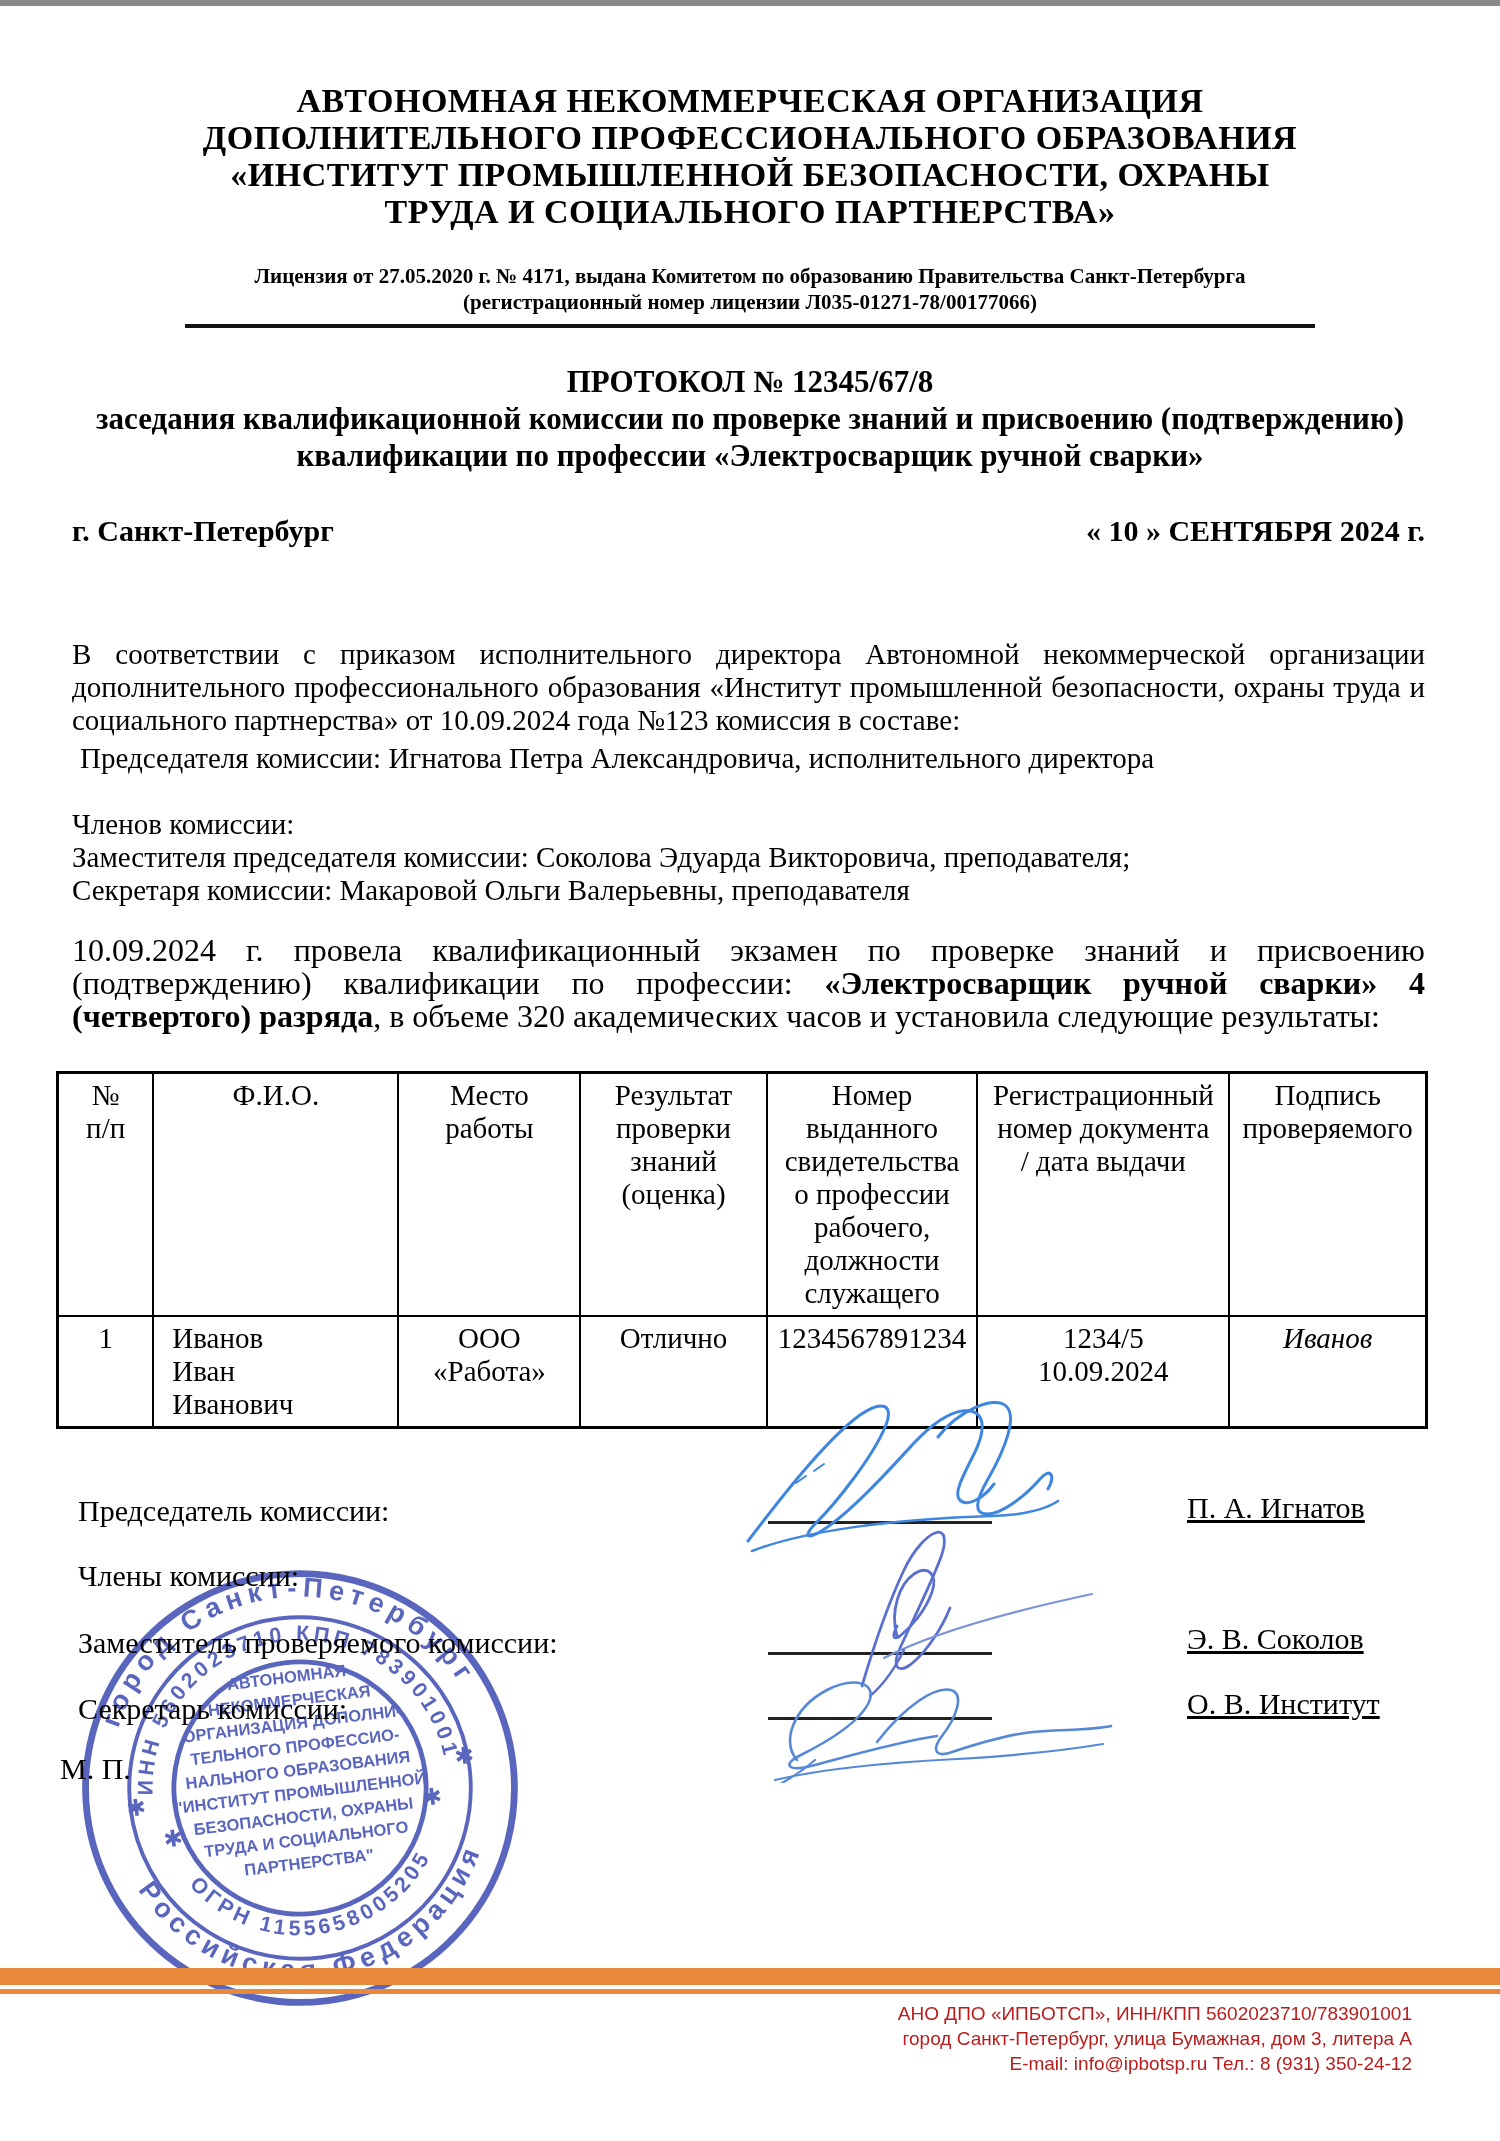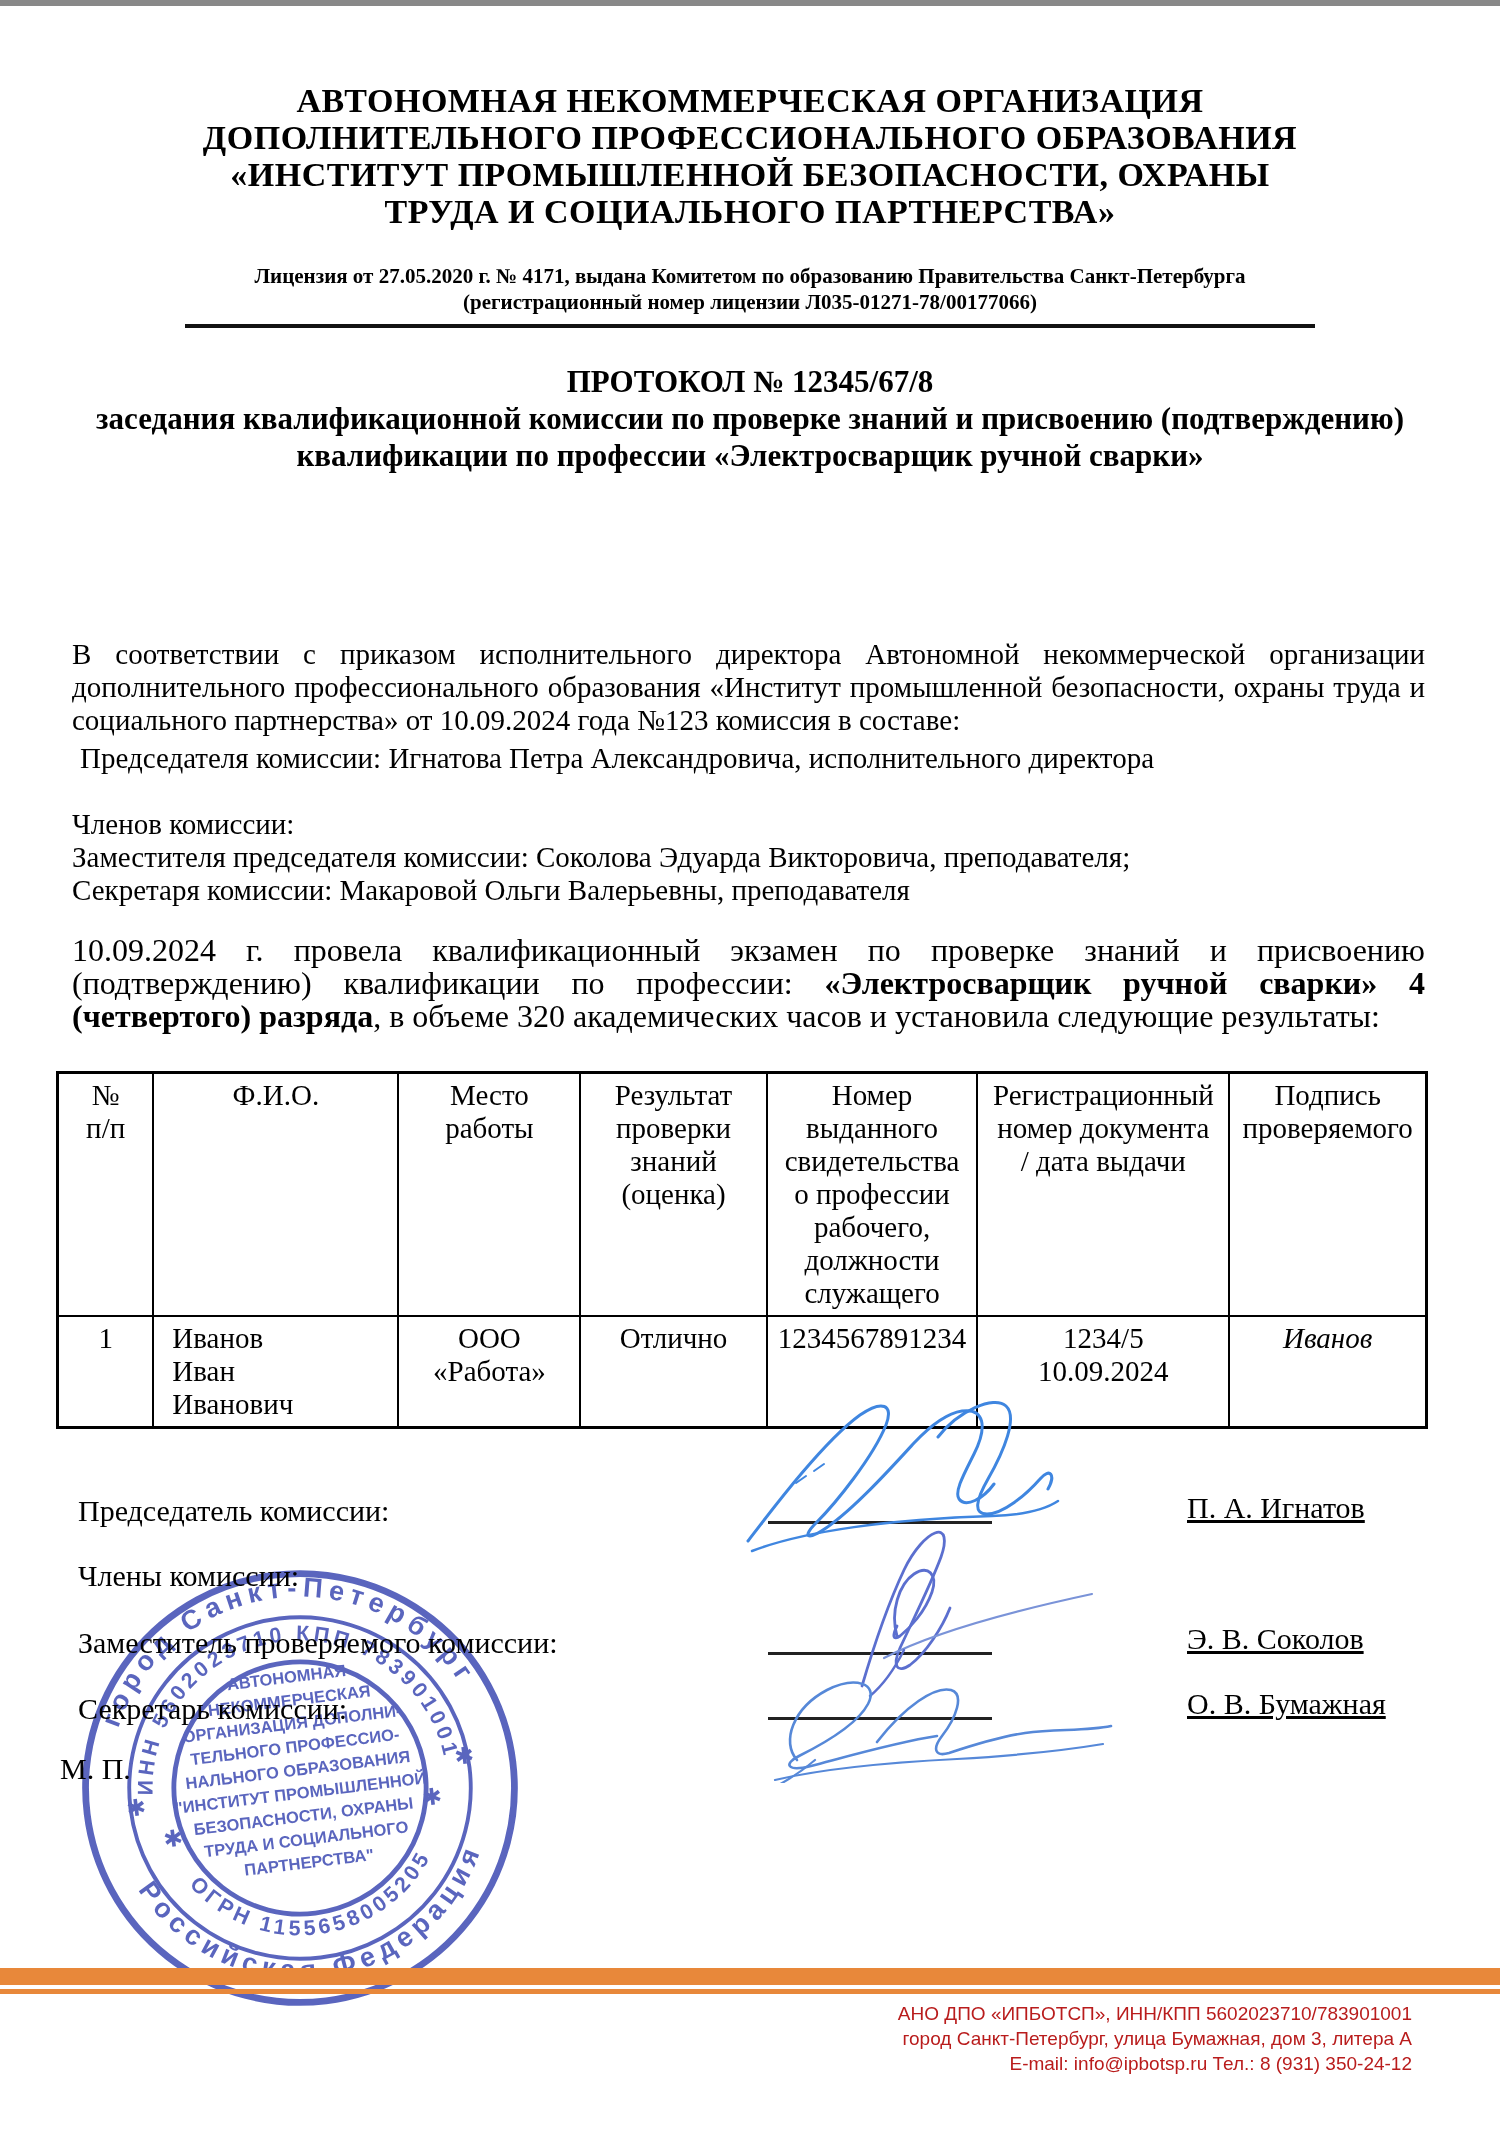--- a/index.html
+++ b/index.html
@@ -68,20 +68,24 @@
 
   <div id="license" class="abs centered preline">Лицензия от 27.05.2020 г. № 4171, выдана Комитетом по образованию Правительства Санкт-Петербурга
 (регистрационный номер лицензии Л035-01271-78/00177066)</div>
 
   <div id="divider" class="abs"></div>
 
   <div id="heading-block" class="abs centered preline">ПРОТОКОЛ № 12345/67/8
 заседания квалификационной комиссии по проверке знаний и присвоению (подтверждению)
 квалификации по профессии «Электросварщик ручной сварки»</div>
 
+  <div id="citydate" class="abs">
+    <span>г. Санкт-Петербург</span>
+    <span>« 10 » СЕНТЯБРЯ 2024 г.</span>
+  </div>
 
   <div id="para1" class="abs">В соответствии с приказом исполнительного директора Автономной некоммерческой организации дополнительного профессионального образования «Институт промышленной безопасности, охраны труда и социального партнерства» от 10.09.2024 года №123 комиссия в составе:</div>
 
   <div id="chairman-line" class="abs">Председателя комиссии: Игнатова Петра Александровича, исполнительного директора</div>
 
   <div id="members-block" class="abs preline">Членов комиссии:
 Заместителя председателя комиссии: Соколова Эдуарда Викторовича, преподавателя;
 Секретаря комиссии: Макаровой Ольги Валерьевны, преподавателя</div>
 
   <div id="exam-para" class="abs">
@@ -143,21 +147,21 @@
   <div class="abs sig-label" style="left:78px;top:1618px;">Заместитель проверяемого комиссии:</div>
   <div class="abs sig-label" style="left:78px;top:1684px;">Секретарь комиссии:</div>
   <div class="abs sig-label" style="left:60px;top:1744px;">М. П.</div>
 
   <div class="abs sig-line" style="top:1515px;"></div>
   <div class="abs sig-line" style="top:1646px;"></div>
   <div class="abs sig-line" style="top:1711px;"></div>
 
   <div class="abs sig-name" style="left:1187px;top:1483px;">П. А. Игнатов</div>
   <div class="abs sig-name" style="left:1187px;top:1614px;">Э. В. Соколов</div>
-  <div class="abs sig-name" style="left:1187px;top:1679px;">О. В. Бумажная</div>
+  <div class="abs sig-name" style="left:1187px;top:1679px;">О. В. Институт</div>
 
   <svg class="signature-svg" style="left:740px;top:1385px;" width="330" height="175" viewBox="0 0 330 175">
     <path d="M8,150 C34,116 84,50 120,24 C142,9 154,13 146,34 C133,66 96,112 76,132 C62,146 67,150 86,137 C114,118 152,76 174,52 C192,33 208,22 222,20 C244,17 248,35 234,63 C224,83 214,101 219,108 C226,117 243,108 254,93" stroke="#3f86e0" stroke-width="3"></path>
     <path d="M198,46 C218,20 254,4 266,15 C278,26 264,60 248,88 C236,109 233,123 247,123 C263,123 286,104 300,88 C310,76 316,84 308,98" stroke="#3f86e0" stroke-width="3"></path>
     <path d="M12,160 C64,140 152,128 252,125 C284,124 306,118 318,110" stroke="#3f86e0" stroke-width="2.5"></path>
     <path d="M56,92 l10,-7 M74,80 l10,-7" stroke="#3f86e0" stroke-width="2"></path>
   </svg>
 
   <svg class="signature-svg" style="left:800px;top:1518px;" width="300" height="175" viewBox="0 0 300 175">
     <path d="M62,162 C72,128 88,80 104,46 C114,25 127,12 135,9 C145,5 147,16 141,33 C131,60 112,98 100,124 C92,142 97,150 110,141 C126,129 142,104 150,84" stroke="#5b6fcf" stroke-width="2.8"></path>

